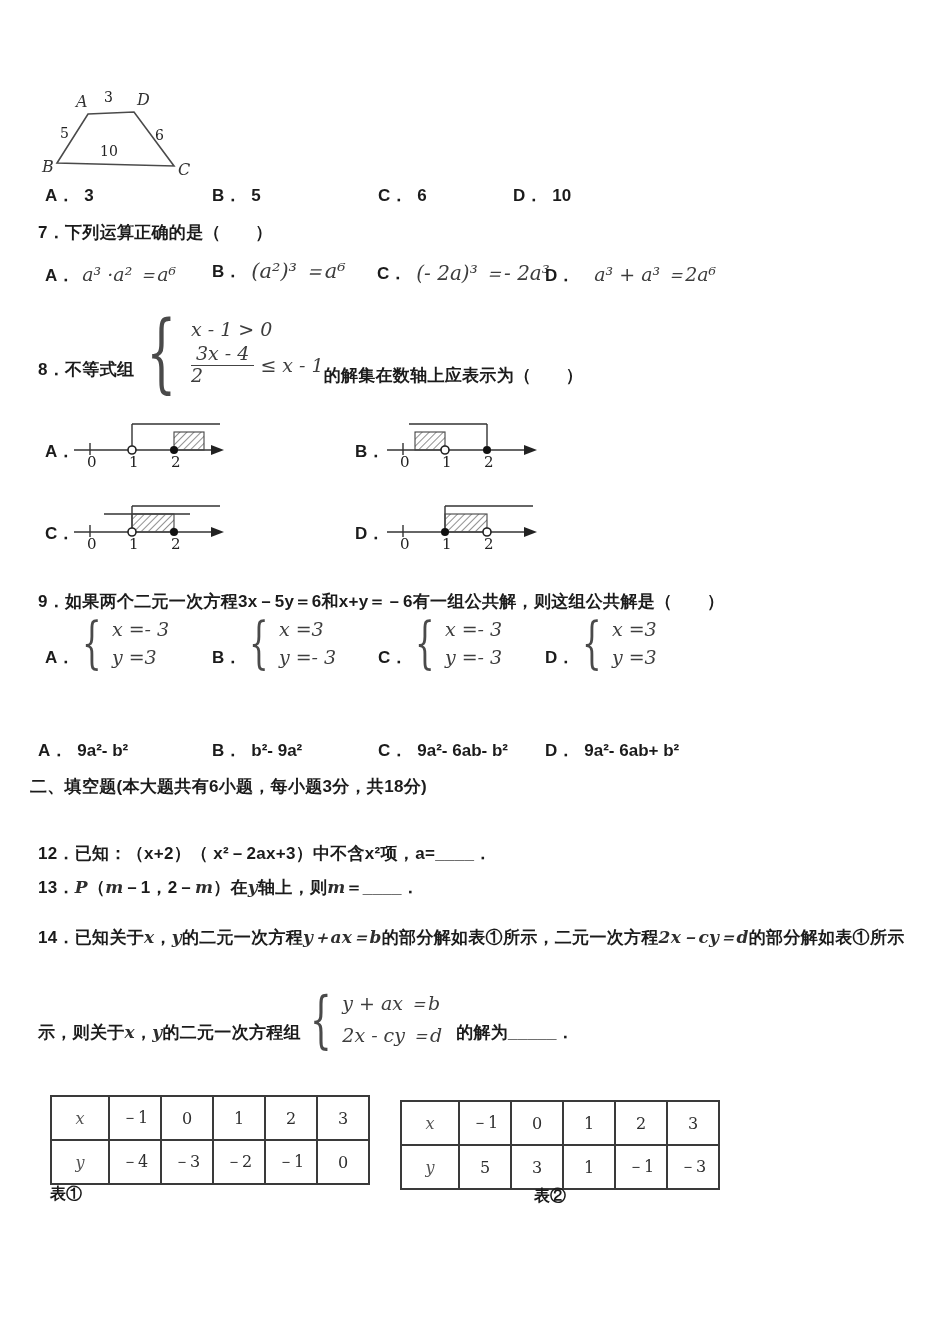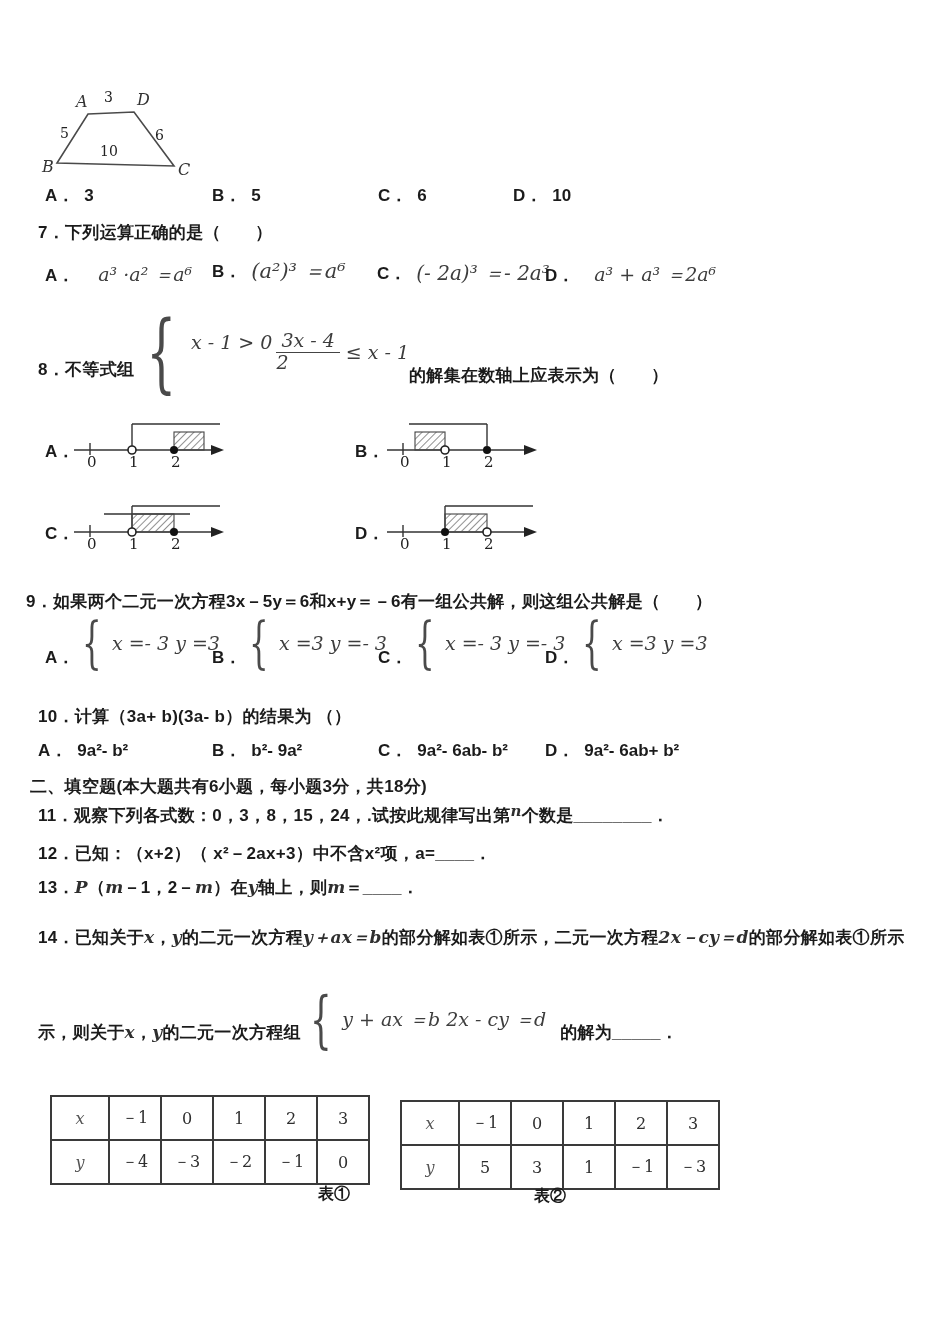--- a/index.html
+++ b/index.html
@@ -10,21 +10,21 @@
   .optL{font-weight:700;font-size:17px;}
   .optV{font-weight:700;font-size:17px;margin-left:10px;}
   .math{font-family:"DejaVu Serif",serif;font-style:italic;color:#3d3d3d;font-size:19px;white-space:nowrap;}
   .mi{font-family:"DejaVu Serif",serif;font-style:italic;color:#2e2e2e;}
   .raised{position:relative;top:-5px;font-size:15px;}
   .row{display:flex;align-items:center;}
   .sys{display:inline-flex;align-items:center;}
   .brace{font-family:"DejaVu Serif",serif;color:#4a4a4a;font-weight:400;
          display:inline-block;transform:scaleX(.55);line-height:0;}
   .b52{font-size:56px;} .b80{font-size:86px;} .b60{font-size:62px;}
-  .syscol{display:inline-flex;gap:6px;margin-left:2px;}
+  .syscol{display:inline-flex;flex-direction:column;gap:6px;margin-left:2px;}
   .frac{display:inline-flex;flex-direction:column;align-items:flex-start;line-height:1.05;}
   .frac .num{border-bottom:1.6px solid #444;padding:0 5px 1px;}
   .tbl{border-collapse:collapse;}
   .tbl td{border:2px solid #3a3a3a;text-align:center;font-family:"DejaVu Serif",serif;
           font-size:16px;color:#2e2e2e;height:40px;}
   .tbl td.varcell{font-style:italic;color:#555;}
   .caption{font-weight:700;font-size:16px;}
   svg text{font-family:"DejaVu Serif",serif;fill:#222;}
   svg text.itl{font-style:italic;fill:#333;}
 </style>
@@ -66,21 +66,21 @@
     <span class="optV">6</span>
   </div>
   <div class="abs row" style="left:513px;top:184px">
     <span class="optL">D．</span>
     <span class="optV">10</span>
   </div>
 
   <div class="abs stem" style="left:38px;top:221px">7．下列运算正确的是（　　）</div>
   <div class="abs row" style="left:45px;top:252px;height:46px">
     <span class="optL">A．</span>
-    <span class="math" style="margin-left:24px">a³ ·a² ＝a⁶</span>
+    <span class="math" style="margin-left:8px">a³ ·a² ＝a⁶</span>
   </div>
   <div class="abs row" style="left:212px;top:248px;height:46px">
     <span class="optL">B．</span>
     <span class="math" style="margin-left:10px;font-size:21px">(a²)³ ＝a⁶</span>
   </div>
   <div class="abs row" style="left:377px;top:250px;height:46px">
     <span class="optL">C．</span>
     <span class="math" style="margin-left:10px;font-size:20px">(- 2a)³ ＝- 2a³</span>
   </div>
   <div class="abs row" style="left:545px;top:252px;height:46px">
@@ -158,21 +158,21 @@
     <line x1="60" y1="34" x2="60" y2="12" stroke="#333" stroke-width="1.4"></line>
     <line x1="60" y1="12" x2="148" y2="12" stroke="#333" stroke-width="1.4"></line>
     <rect x="60" y="20" width="42" height="18" fill="url(#hatch)" stroke="#444" stroke-width="1.1"></rect>
     <circle cx="60" cy="38" r="4" fill="#111"></circle>
     <circle cx="102" cy="38" r="4" fill="#fff" stroke="#222" stroke-width="1.6"></circle>
     <text x="15" y="55" font-size="15">0</text>
     <text x="57" y="55" font-size="15">1</text>
     <text x="99" y="55" font-size="15">2</text>
   </svg>
 
-  <div class="abs stem" style="left:26px;top:590px">9．如果两个二元一次方程3x－5y＝6和x+y＝－6有一组公共解，则这组公共解是（　　）</div>
+  <div class="abs stem" style="left:38px;top:590px">9．如果两个二元一次方程3x－5y＝6和x+y＝－6有一组公共解，则这组公共解是（　　）</div>
   <div class="abs sys" style="left:45px;top:616px">
     <span class="optL" style="margin-top:30px">A．</span>
     <span class="brace b52">{</span>
     <span class="syscol">
       <span class="math">x =- 3</span>
       <span class="math">y =3</span>
     </span>
   </div>
   <div class="abs sys" style="left:212px;top:616px">
     <span class="optL" style="margin-top:30px">B．</span>
@@ -192,41 +192,39 @@
   </div>
   <div class="abs sys" style="left:545px;top:616px">
     <span class="optL" style="margin-top:30px">D．</span>
     <span class="brace b52">{</span>
     <span class="syscol">
       <span class="math">x =3</span>
       <span class="math">y =3</span>
     </span>
   </div>
 
-  <div class="abs stem" style="left:38px;top:705px">10．计算（3a+ b)(3a- b）的结果为 （）</div>
   <div class="abs row" style="left:38px;top:739px">
     <span class="optL">A．</span>
     <span class="optV">9a²- b²</span>
   </div>
   <div class="abs row" style="left:212px;top:739px">
     <span class="optL">B．</span>
     <span class="optV">b²- 9a²</span>
   </div>
   <div class="abs row" style="left:378px;top:739px">
     <span class="optL">C．</span>
     <span class="optV">9a²- 6ab- b²</span>
   </div>
   <div class="abs row" style="left:545px;top:739px">
     <span class="optL">D．</span>
     <span class="optV">9a²- 6ab+ b²</span>
   </div>
 
   <div class="abs stem" style="left:30px;top:775px">二、填空题(本大题共有6小题，每小题3分，共18分)</div>
 
-  <div class="abs stem" style="left:38px;top:804px"><span>11．观察下列各式数：0，3，8，15，24，.试按此规律写出第</span><span class="mi raised">n</span><span>个数是________．</span></div>
   <div class="abs stem" style="left:38px;top:842px">12．已知：（x+2）（ x²－2ax+3）中不含x²项，a=____．</div>
   <div class="abs stem" style="left:38px;top:876px"><span>13．</span><span class="mi">P</span><span>（</span><span class="mi">m</span><span>－1，2－</span><span class="mi">m</span><span>）在</span><span class="mi">y</span><span>轴上，则</span><span class="mi">m</span><span>＝____．</span></div>
 
   <div class="abs stem" style="left:38px;top:926px"><span>14．已知关于</span><span class="mi">x</span><span>，</span><span class="mi">y</span><span>的二元一次方程</span><span class="mi">y＋ax＝b</span><span>的部分解如表①所示，二元一次方程</span><span class="mi">2x－cy＝d</span><span>的部分解如表①所示</span></div>
   <div class="abs row" style="left:38px;top:985px;height:70px">
     <span class="stem" style="margin-top:24px"><span>示，则关于</span><span class="mi">x</span><span>，</span><span class="mi">y</span><span>的二元一次方程组</span></span>
     <span class="brace b60">{</span>
     <span class="syscol">
       <span class="math">y + ax ＝b</span>
       <span class="math">2x -  cy ＝d</span>
@@ -247,21 +245,21 @@
     <tr>
       <td class="varcell">y</td>
       <td>－4</td>
       <td>－3</td>
       <td>－2</td>
       <td>－1</td>
       <td>0</td>
     </tr>
   </tbody>
     </table>
-  <div class="abs caption" style="left:50px;top:1184px;width:300px;text-align:right">表①</div>
+  <div class="abs caption" style="left:50px;top:1184px;width:300px;text-align:left">表①</div>
 
   <table class="tbl abs" style="left:400px;top:1100px">
     <tbody>
         <tr>
       <td class="varcell" style="width:54px">x</td>
       <td style="width:48px">－1</td>
       <td style="width:48px">0</td>
       <td style="width:48px">1</td>
       <td style="width:48px">2</td>
       <td style="width:48px">3</td>

